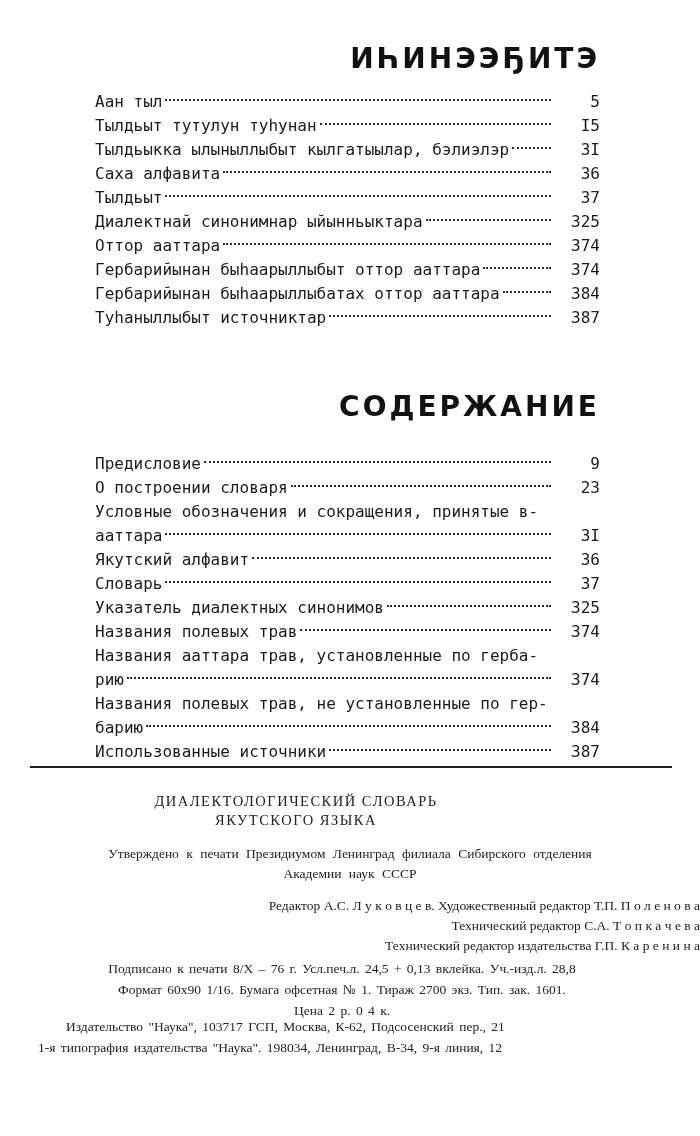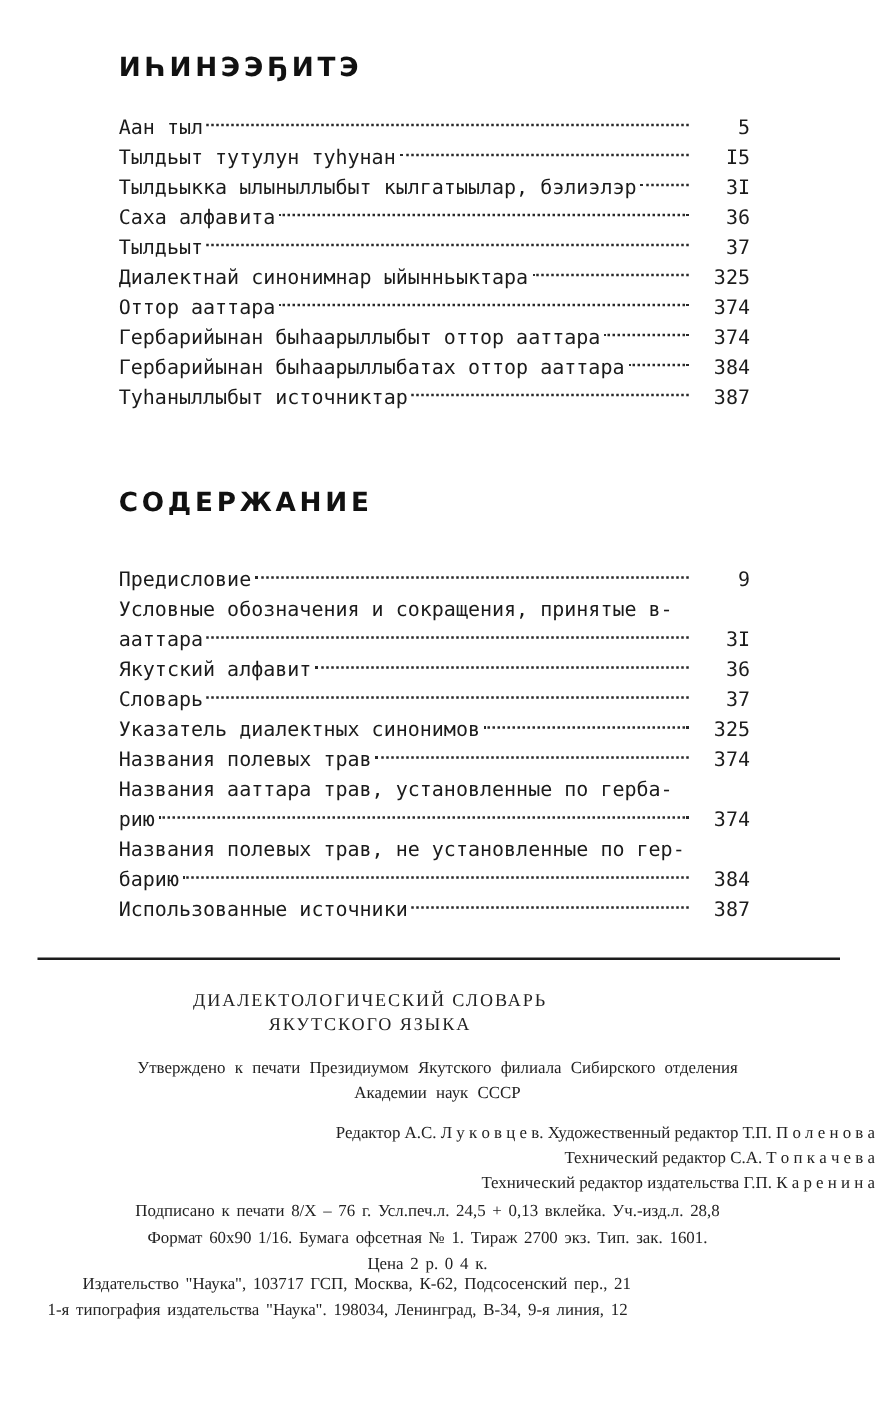--- a/index.html
+++ b/index.html
@@ -6,23 +6,23 @@
   body{
     width:700px;height:1136px;position:relative;
     background:#ffffff;color:#1b1b1b;
     font-family:"DejaVu Sans Mono","Liberation Mono",monospace;
     overflow:hidden;
   }
   .abs{position:absolute;}
 
   
   .sec-title{
-    left:95px;width:505px;text-align:left;
+    left:95px;width:505px;text-align:right;
     font-family:"DejaVu Sans","Liberation Sans",sans-serif;
-    font-weight:bold;font-size:21px;letter-spacing:3px;color:#111;
+    font-weight:bold;font-size:28px;letter-spacing:3px;color:#111;
   }
 
   
   .toc-list{left:95px;width:505px;font-size:16px;line-height:24px;color:#1b1b1b;}
   .toc-row{display:flex;align-items:center;height:24px;white-space:nowrap;}
   .toc-label{flex:0 0 auto;}
   .toc-dots{flex:1 1 auto;min-width:8px;border-bottom:2px dotted #2a2a2a;margin:0 3px 5px 3px;}
   .toc-page{flex:0 0 46px;text-align:right;}
   .toc-row.no-leader .toc-dots{border-bottom:none;}
   .toc-row.no-leader .toc-page{flex-basis:0;}
@@ -109,20 +109,25 @@
   </div>
 
 <div class="abs sec-title" style="top:390px;">СОДЕРЖАНИЕ</div>
 
 <div class="abs toc-list" style="top:452px;">
     <div class="toc-row">
     <span class="toc-label">Предисловие</span>
     <span class="toc-dots"></span>
     <span class="toc-page">9</span>
   </div>
+    <div class="toc-row">
+    <span class="toc-label">О построении словаря</span>
+    <span class="toc-dots"></span>
+    <span class="toc-page">23</span>
+  </div>
     <div class="toc-row no-leader">
     <span class="toc-label">Условные обозначения и сокращения, принятые в-</span>
     <span class="toc-dots"></span>
     <span class="toc-page"></span>
   </div>
     <div class="toc-row">
     <span class="toc-label">ааттара</span>
     <span class="toc-dots"></span>
     <span class="toc-page">3I</span>
   </div>
@@ -174,21 +179,21 @@
   </div>
 
 <div class="abs rule"></div>
 
 <div class="abs book-title">
     <div class="colophon-line line-0">ДИАЛЕКТОЛОГИЧЕСКИЙ СЛОВАРЬ</div>
     <div class="colophon-line line-1">ЯКУТСКОГО ЯЗЫКА</div>
   </div>
 
 <div class="abs approval">
-    <div class="colophon-line line-0">Утверждено к печати Президиумом Якутского филиала Сибирского отделения</div>
+    <div class="colophon-line line-0">Утверждено к печати Президиумом Ленинград филиала Сибирского отделения</div>
     <div class="colophon-line line-1">Академии наук СССР</div>
   </div>
 
 <div class="abs editors">
     <div class="colophon-line line-0">Редактор А.С. Л у к о в ц е в. Художественный редактор Т.П. П о л е н о в а</div>
     <div class="colophon-line line-1">Технический редактор С.А. Т о п к а ч е в а</div>
     <div class="colophon-line line-2">Технический редактор издательства Г.П. К а р е н и н а</div>
   </div>
 
 <div class="abs printinfo">

